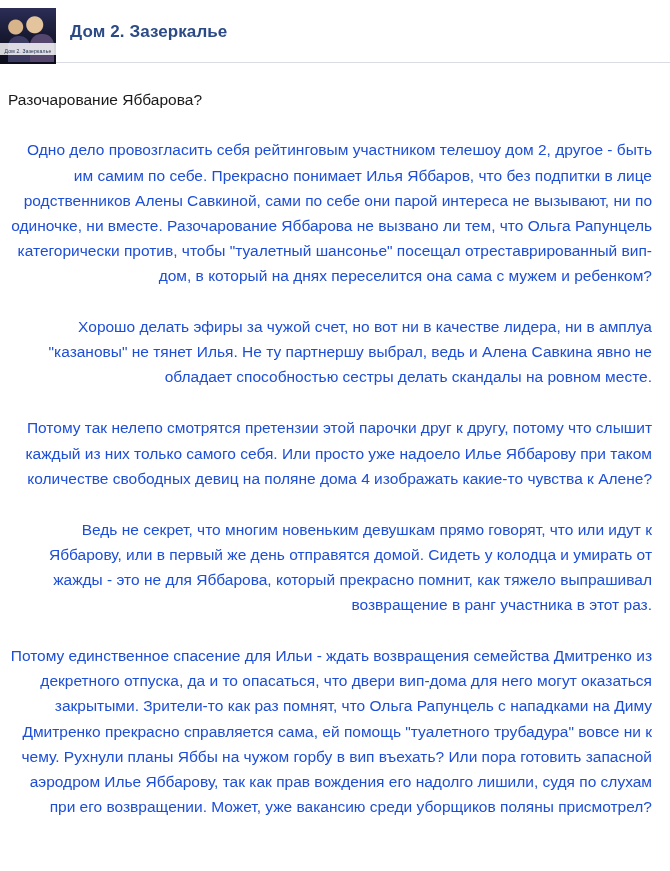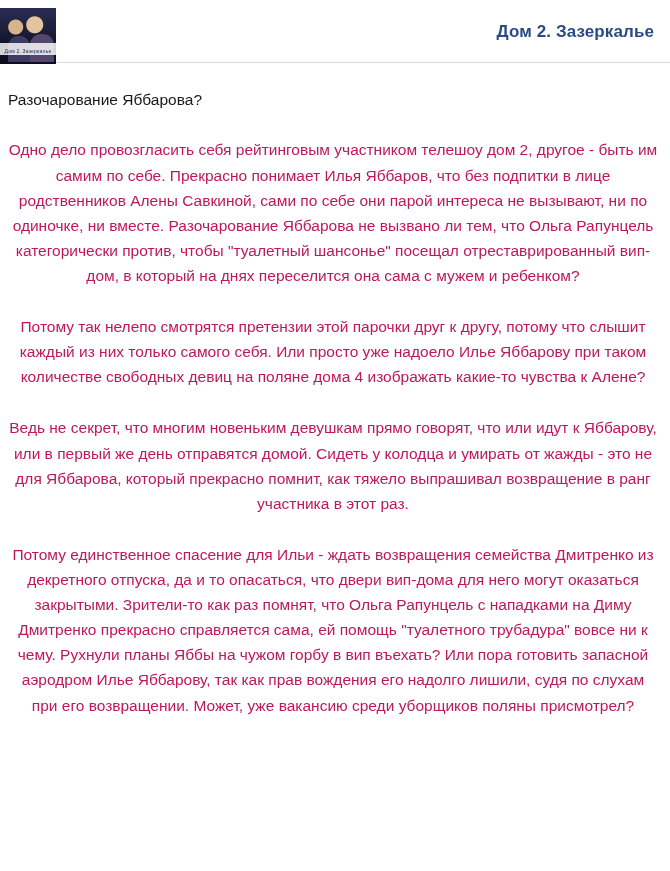--- a/index.html
+++ b/index.html
@@ -17,21 +17,20 @@
     width: 670px;
     box-sizing: border-box;
     padding: 0 0 12px 0;
   }
   .header {
     display: flex;
     align-items: flex-start;
     padding: 8px 16px 0 0;
     height: 56px;
     box-sizing: border-box;
-    justify-content: space-between;
   }
   .logo {
     width: 56px;
     height: 56px;
     flex: 0 0 56px;
     position: relative;
     overflow: hidden;
     background: #1b1f3b;
   }
   .logo .lgrad {
@@ -103,23 +102,23 @@
   .article-title {
     font-size: 15.5px;
     color: #1a1a1a;
     line-height: 1.45;
     margin: 0 0 26px 0;
     font-weight: normal;
   }
   .para {
     font-size: 15.5px;
     line-height: 1.62;
-    color: #be185d;
-    margin: 0 4px 26px 0;
-    text-align: center;
+    color: #1d4ed8;
+    margin: 0 10px 26px 0;
+    text-align: right;
   }
   .para:last-child {
     margin-bottom: 0;
   }
 </style>
 </head>
 <body>
 
 <div class="page">
 
@@ -133,18 +132,19 @@
     </div>
     <div class="site-title">Дом 2. Зазеркалье</div>
   </div>
 
   <div class="divider"></div>
 
   <div class="content">
     <h1 class="article-title">Разочарование Яббарова?</h1>
 
     <p class="para">Одно дело провозгласить себя рейтинговым участником телешоу дом 2, другое - быть им самим по себе. Прекрасно понимает Илья Яббаров, что без подпитки в лице родственников Алены Савкиной, сами по себе они парой интереса не вызывают, ни по одиночке, ни вместе. Разочарование Яббарова не вызвано ли тем, что Ольга Рапунцель категорически против, чтобы "туалетный шансонье" посещал отреставрированный вип-дом, в который на днях переселится она сама с мужем и ребенком?</p>
+    <p class="para">Хорошо делать эфиры за чужой счет, но вот ни в качестве лидера, ни в амплуа "казановы" не тянет Илья. Не ту партнершу выбрал, ведь и Алена Савкина явно не обладает способностью сестры делать скандалы на ровном месте.</p>
     <p class="para">Потому так нелепо смотрятся претензии этой парочки друг к другу, потому что слышит каждый из них только самого себя. Или просто уже надоело Илье Яббарову при таком количестве свободных девиц на поляне дома 4 изображать какие-то чувства к Алене?</p>
     <p class="para">Ведь не секрет, что многим новеньким девушкам прямо говорят, что или идут к Яббарову, или в первый же день отправятся домой. Сидеть у колодца и умирать от жажды - это не для Яббарова, который прекрасно помнит, как тяжело выпрашивал возвращение в ранг участника в этот раз.</p>
     <p class="para">Потому единственное спасение для Ильи - ждать возвращения семейства Дмитренко из декретного отпуска, да и то опасаться, что двери вип-дома для него могут оказаться закрытыми. Зрители-то как раз помнят, что Ольга Рапунцель с нападками на Диму Дмитренко прекрасно справляется сама, ей помощь "туалетного трубадура" вовсе ни к чему. Рухнули планы Яббы на чужом горбу в вип въехать? Или пора готовить запасной аэродром Илье Яббарову, так как прав вождения его надолго лишили, судя по слухам при его возвращении. Может, уже вакансию среди уборщиков поляны присмотрел?</p>
   </div>
 
 </div>
 
 </body></html>

